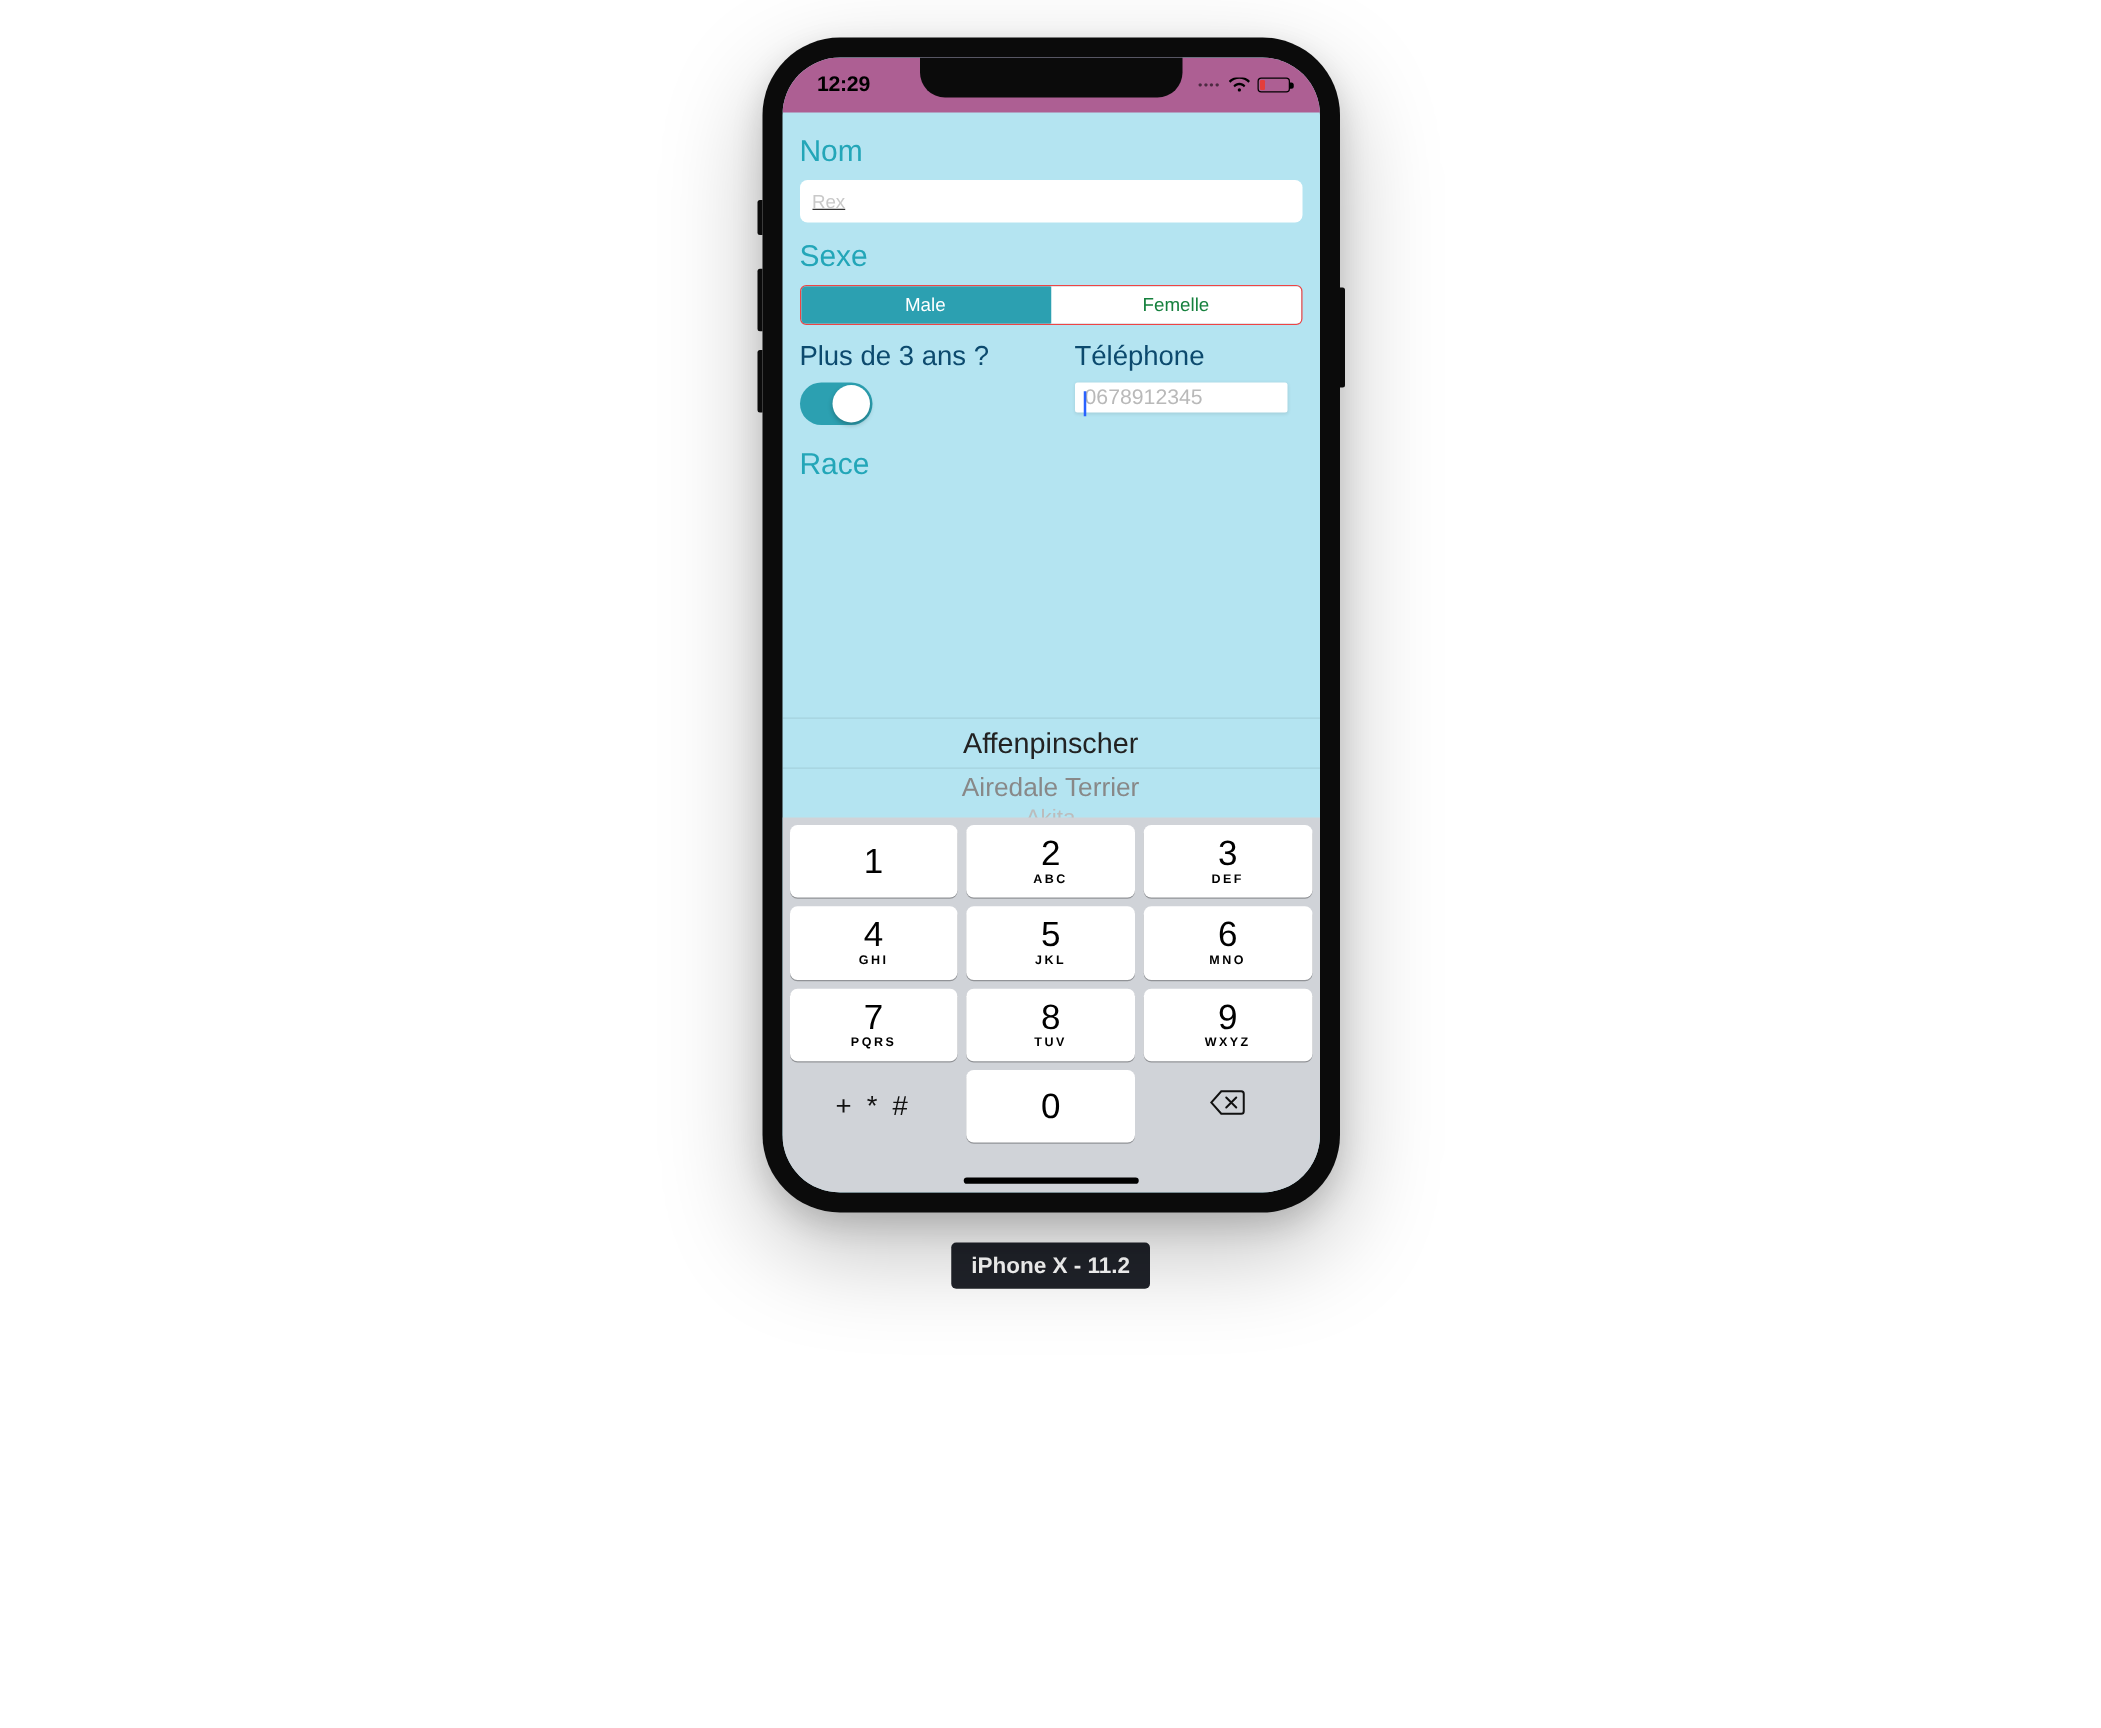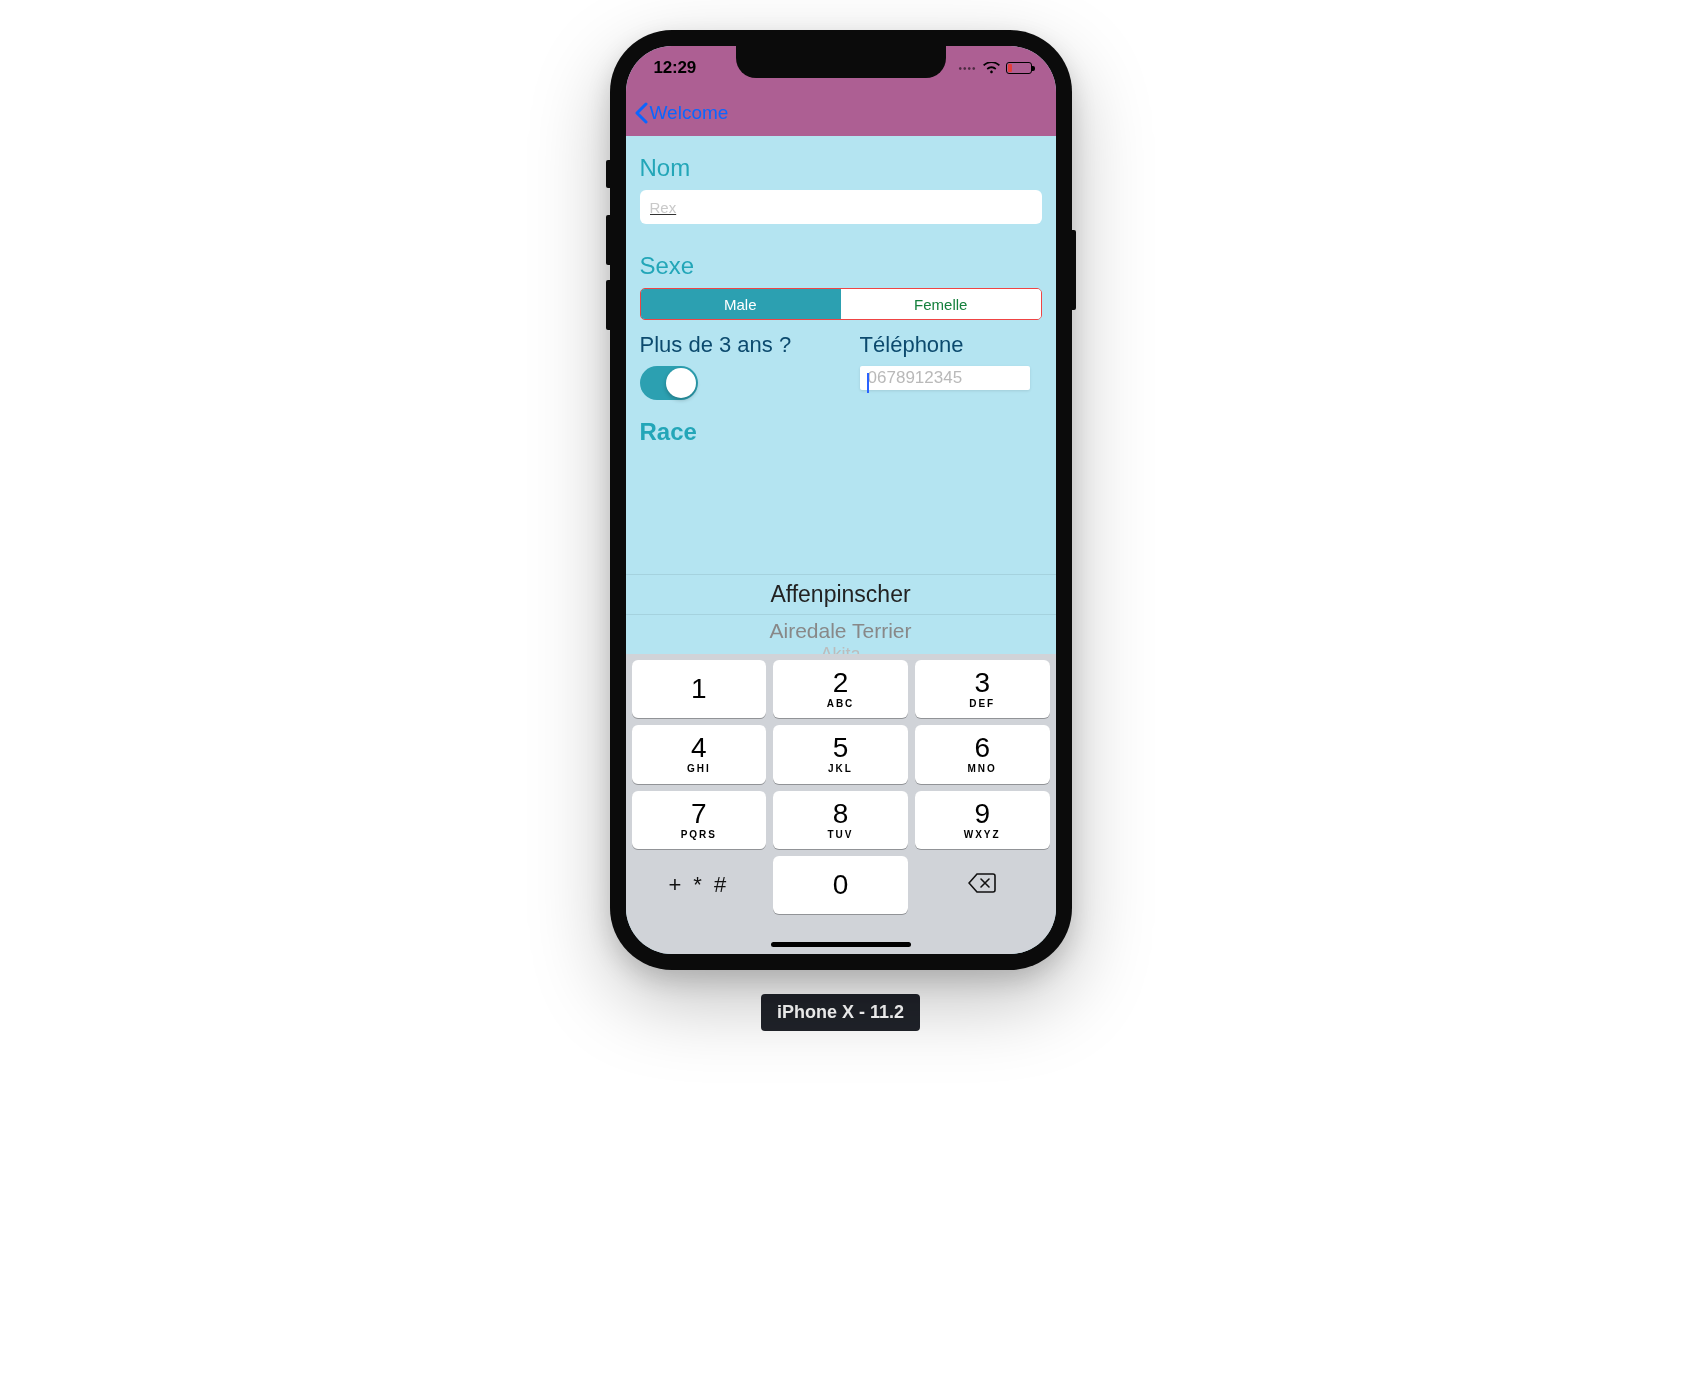--- a/index.html
+++ b/index.html
@@ -103,21 +103,21 @@
   }
   .phone-input {
     width: 170px; height:24px; background:#fff; border:none; border-radius:2px; padding:0 8px;
     font-size:17px; color:#be185d; box-shadow: 0 1px 3px rgba(0,0,0,0.1);
   }
   .phone-input-wrap { position: relative; }
   .cursor {
     position:absolute; left:7px; top:7px; width:2px; height:20px; background:#2a62ff;
   }
   .phone-input::placeholder{ color:#b9b9b9; }
-  .race-label { color:#23a6b8; font-size:24px; margin-top: 18px; font-weight: bold; }
+  .race-label { color:#23a6b8; font-size:24px; margin-top: 18px; }
   .picker {
     position:absolute; bottom:295px; left:0; right:0; text-align:center;
     font-size:23px;
   }
   .picker-row1 { color:#222; padding:6px 0; border-top:1px solid rgba(0,0,0,0.08); border-bottom:1px solid rgba(0,0,0,0.08);}
   .picker-row2 { color:#888; padding:4px 0; font-size:21px;}
   .picker-row3 { color:#bcbcbc; padding:0; font-size:18px; line-height:14px; height:12px; overflow:hidden;}
   .home-indicator {
     position:absolute; bottom:7px; left:50%; transform:translateX(-50%);
     width:140px; height:5px; background:#000; border-radius:3px; z-index:20;
@@ -162,36 +162,26 @@
           <svg width="17" height="12" viewBox="0 0 17 12">
               <path d="M8.5 11.2c.7 0 1.3-.6 1.3-1.3S9.2 8.6 8.5 8.6s-1.3.6-1.3 1.3.6 1.3 1.3 1.3zm-3.6-3.5c1-1 2.3-1.5 3.6-1.5s2.6.5 3.6 1.5l1.2-1.2C12 4.9 10.3 4.2 8.5 4.2S5 4.9 3.7 6.5l1.2 1.2zM1.3 4.1C3.2 2.1 5.8 1 8.5 1s5.3 1.1 7.2 3.1L17 2.8C14.7.5 11.7-.7 8.5-.7S2.3.5 0 2.8l1.3 1.3z" fill="#000"></path>
             </svg>
         </span>
         <span class="battery">
             <span class="battery-fill"></span>
           </span>
       </div>
     </div>
 
-    <div class="nav-bar">
-      <div class="back-btn">
-        <span class="back-chevron">
-          <svg width="14" height="22" viewBox="0 0 14 22">
-              <path d="M12 2 L3 11 L12 20" stroke="#0a66ff" stroke-width="3" fill="none" stroke-linecap="round" stroke-linejoin="round"></path>
-            </svg>
-        </span>
-        <span>Welcome</span>
-      </div>
-    </div>
 
     <div class="content">
       <div class="label-big">Nom</div>
       <input class="text-input" placeholder="Rex" style="">
 
-      <div class="label-big" style="margin-top:28px">Sexe</div>
+      <div class="label-big" style="margin-top:14px">Sexe</div>
       <div class="seg-control">
         <div class="seg-item seg-selected">Male</div>
         <div class="seg-item seg-unselected">Femelle</div>
       </div>
 
       <div class="two-col">
         <div class="col-left">
           <div class="label-med">Plus de 3 ans ?</div>
           <div class="toggle">
             <div class="toggle-knob"></div>

